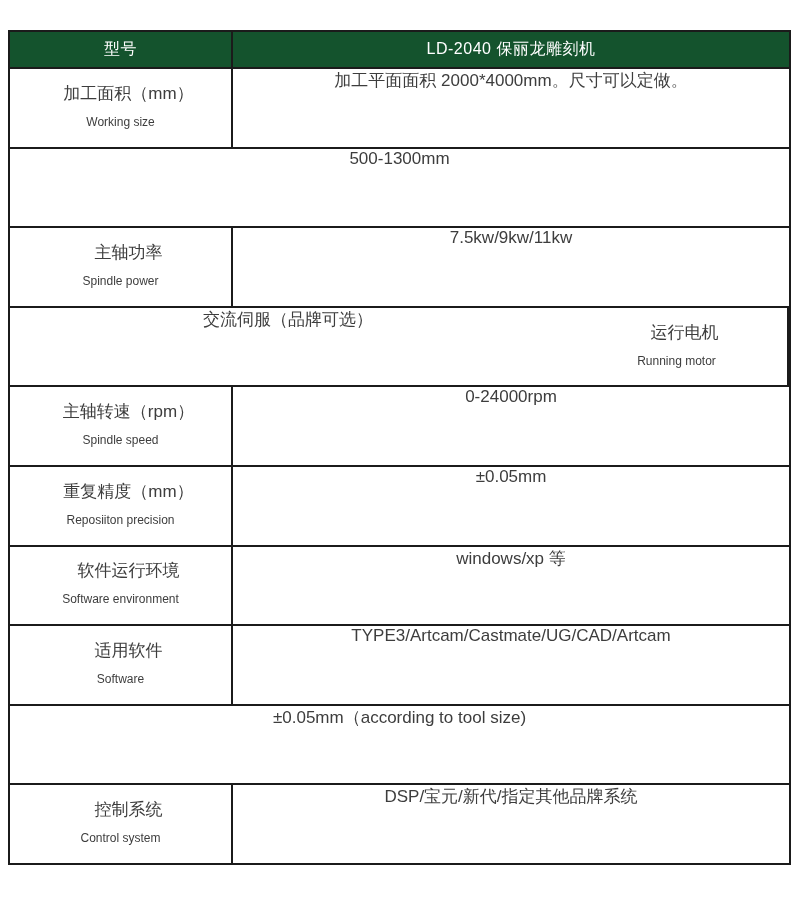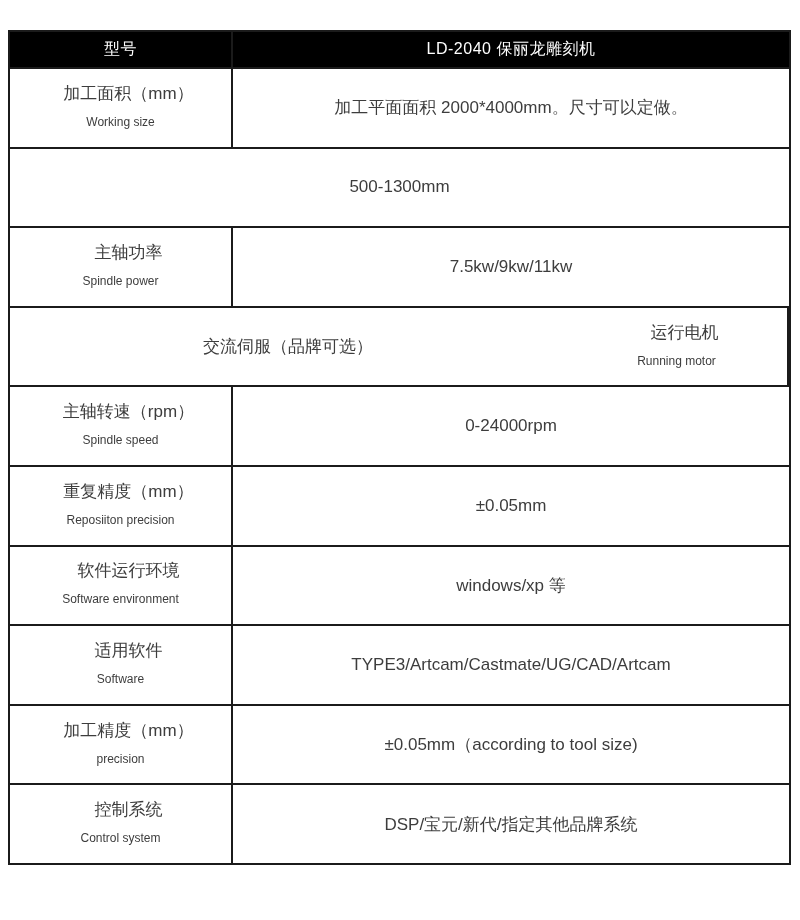--- a/index.html
+++ b/index.html
@@ -55,21 +55,20 @@
     border-right: 2px solid #1b1b1b;
     display: flex;
     flex-direction: column;
     align-items: center;
     justify-content: center;
     color: #3d3d3d;
   }
   .td.value-cell {
     flex: 1;
     display: flex;
-    align-items: center;
     justify-content: center;
     color: #3d3d3d;
   }
   .label-zh {
     font-size: 17px;
     line-height: 29px;
     text-align: center;
     margin-left: 16px;
   }
   .label-en {
@@ -81,21 +80,21 @@
     font-size: 17px;
     text-align: center;
     padding: 0 10px;
   }
 </style>
 </head>
 <body>
 
 <div class="page">
   <div class="spec-table">
-    <div class="header-row" style="background: #000000; color: rgb(255, 255, 255);">
+    <div class="header-row" style="background: #14532d; color: rgb(255, 255, 255);">
       <div class="header-cell col1">型号</div>
       <div class="header-cell col2">LD-2040 保丽龙雕刻机</div>
     </div>
     <div id="rows-container">
   <div class="tr">
     <div class="td label-cell">
       <div class="label-zh">加工面积（mm）</div>
       <div class="label-en">Working size</div>
     </div>
     <div class="td value-cell">
@@ -163,24 +162,20 @@
     <div class="td label-cell">
       <div class="label-zh">适用软件</div>
       <div class="label-en">Software</div>
     </div>
     <div class="td value-cell">
       <div class="value-text">TYPE3/Artcam/Castmate/UG/CAD/Artcam</div>
     </div>
   </div>
 
   <div class="tr">
-    <div class="td label-cell">
-      <div class="label-zh">加工精度（mm）</div>
-      <div class="label-en">precision</div>
-    </div>
     <div class="td value-cell">
       <div class="value-text">±0.05mm（according to tool size)</div>
     </div>
   </div>
 
   <div class="tr">
     <div class="td label-cell">
       <div class="label-zh">控制系统</div>
       <div class="label-en">Control system</div>
     </div>

